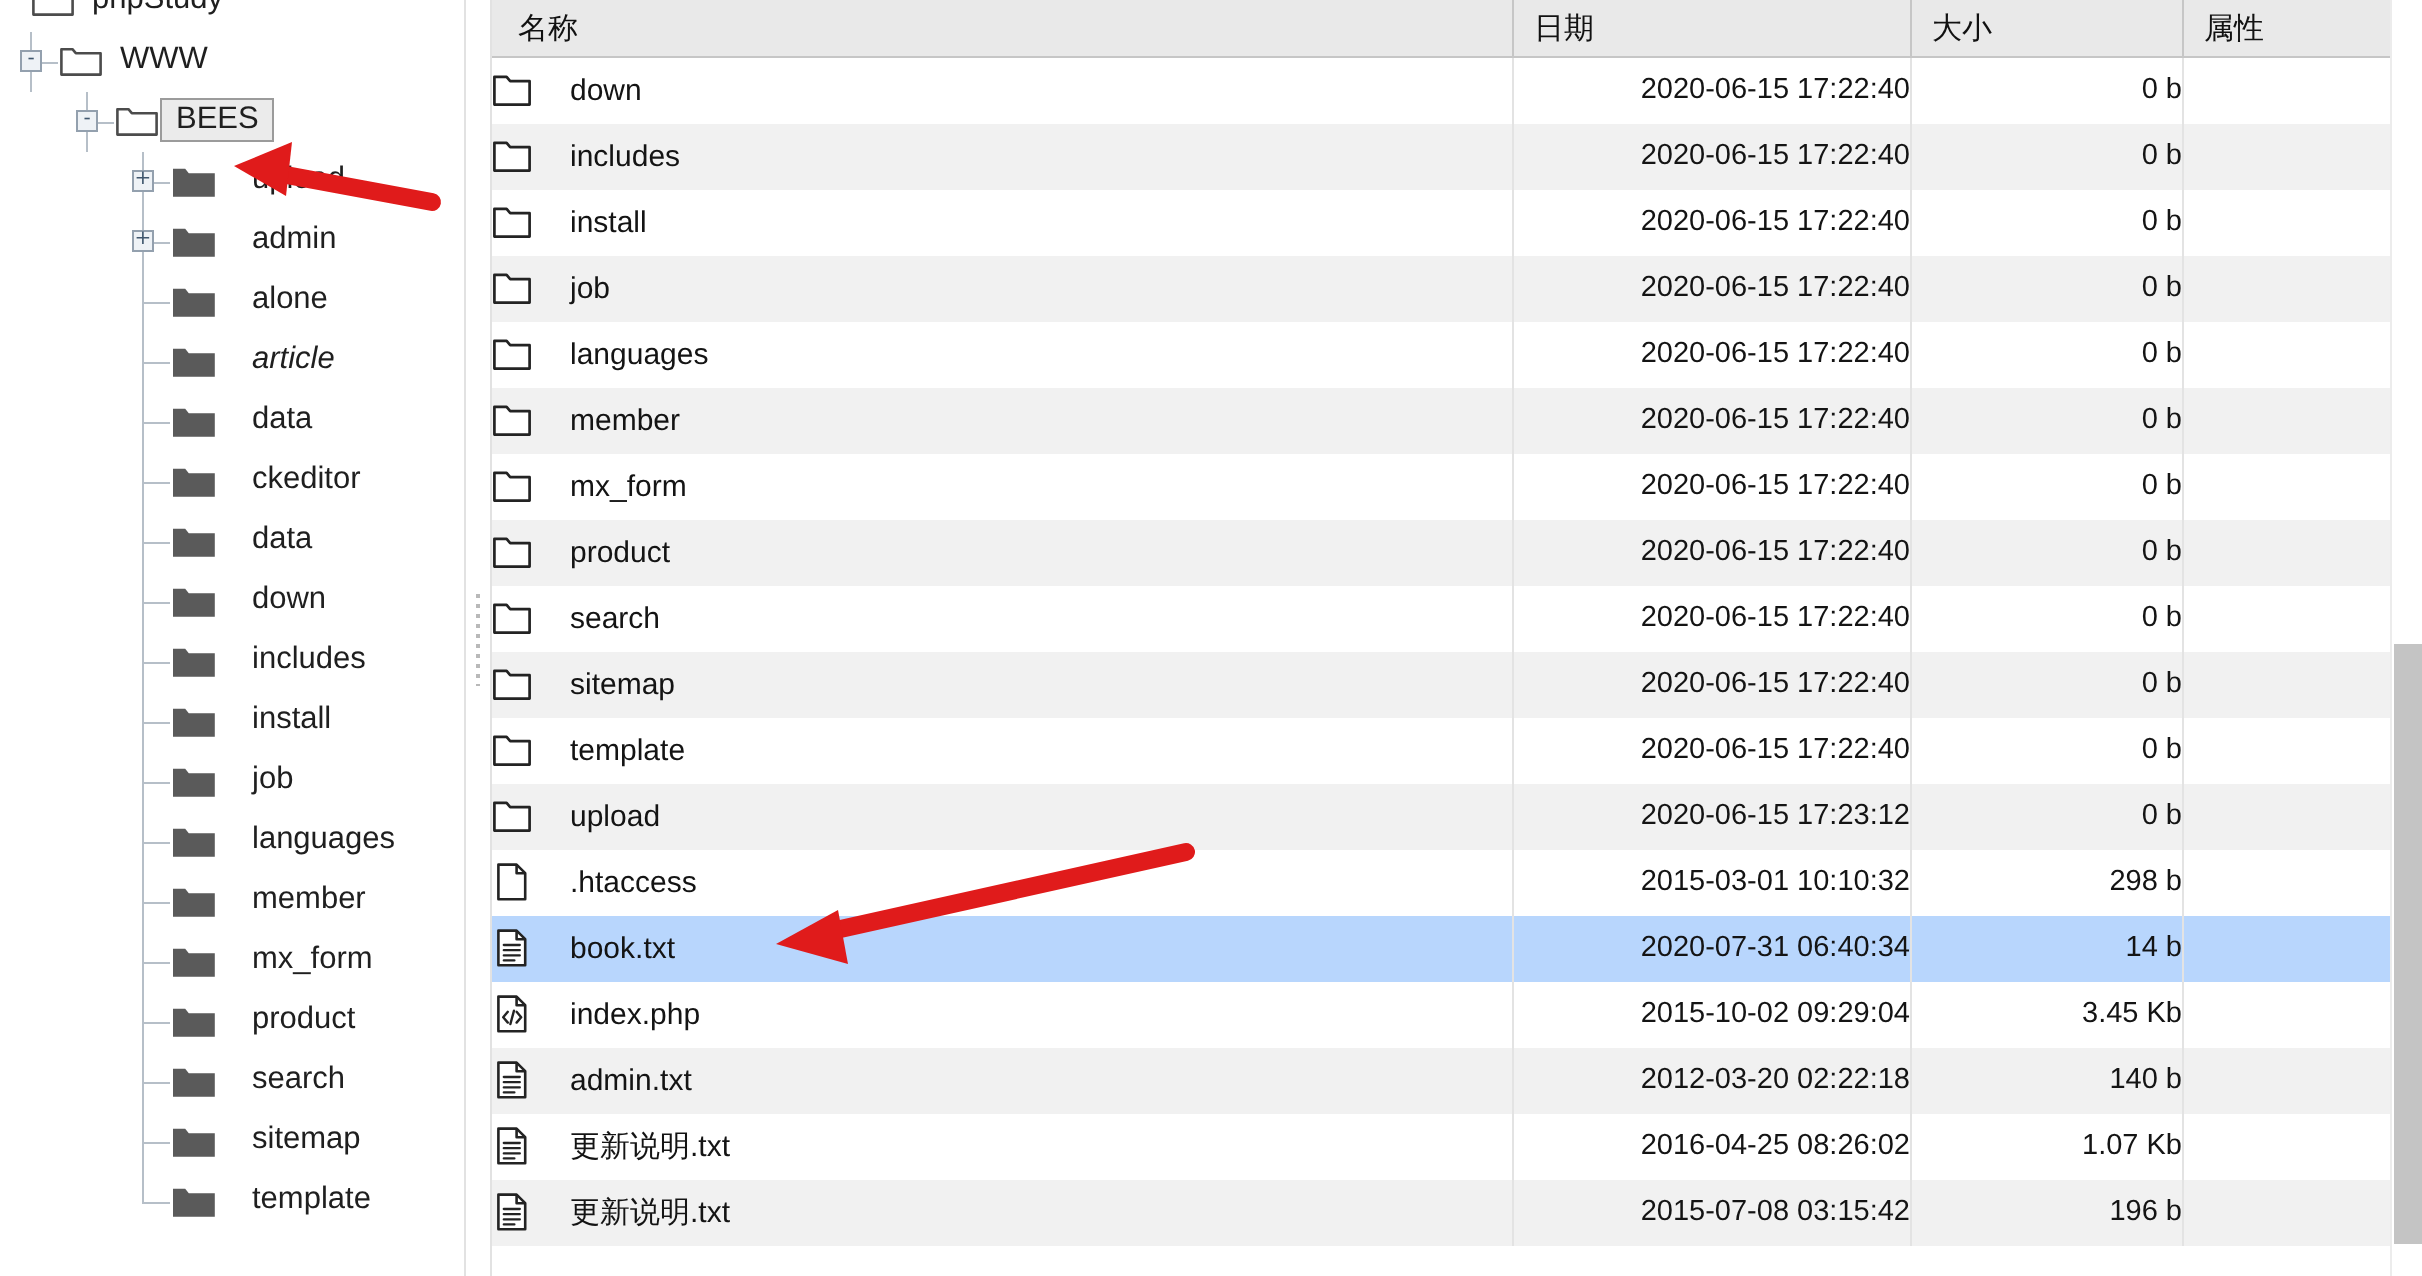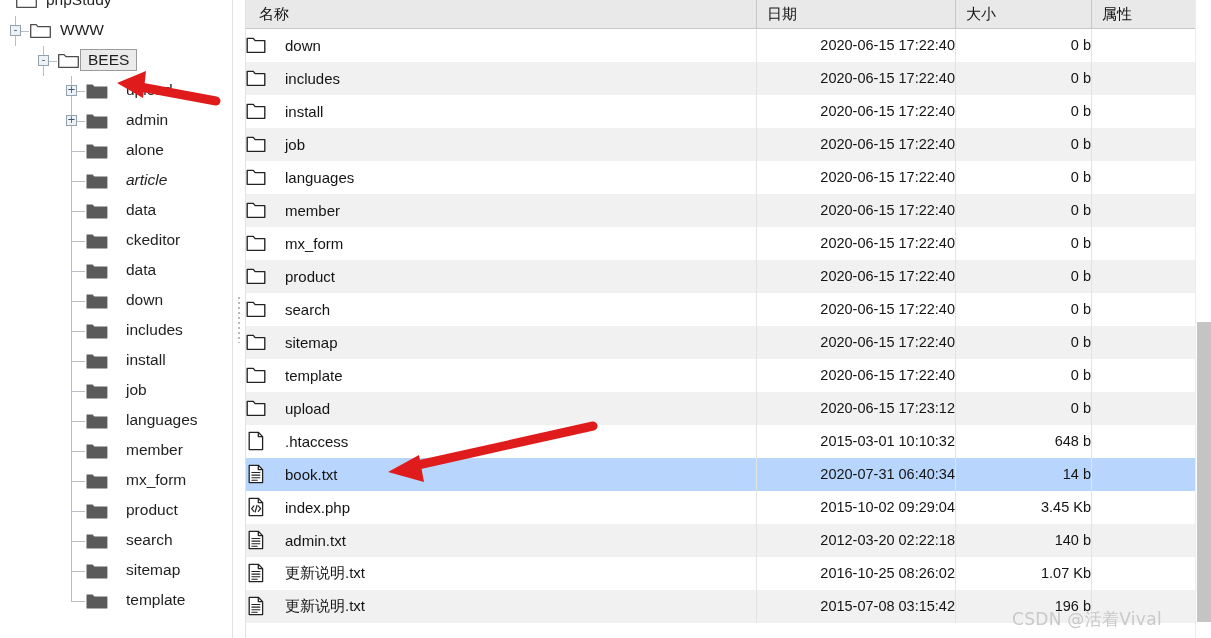--- a/index.html
+++ b/index.html
@@ -625,21 +625,21 @@
             <td class="c-name">
               <span class="cellflex">
                 <svg class="ic" viewBox="0 0 20 20">
                   <path d="M3.2,1.3 L12.3,1.3 L16.6,5.6 L16.6,18.6 L3.2,18.6 Z" fill="#ffffff" stroke="#232323" stroke-width="1.3" stroke-linejoin="round"></path>
                   <path d="M12.3,1.3 L12.3,5.6 L16.6,5.6" fill="none" stroke="#232323" stroke-width="1.3" stroke-linejoin="round"></path>
                 </svg>
                 <span class="fname">.htaccess</span>
               </span>
             </td>
             <td class="c-date">2015-03-01 10:10:32</td>
-            <td class="c-size">648 b</td>
+            <td class="c-size">298 b</td>
             <td class="c-attr">0666</td>
           </tr>
           <tr class="selected">
             <td class="c-name">
               <span class="cellflex">
                 <svg class="ic" viewBox="0 0 20 20">
                   <path d="M3.2,1.3 L12.3,1.3 L16.6,5.6 L16.6,18.6 L3.2,18.6 Z" fill="#ffffff" stroke="#232323" stroke-width="1.3" stroke-linejoin="round"></path>
                   <path d="M12.3,1.3 L12.3,5.6 L16.6,5.6" fill="none" stroke="#232323" stroke-width="1.3" stroke-linejoin="round"></path>
                   <g stroke="#232323" stroke-width="1.15" stroke-linecap="round">
                     <line x1="5.9" y1="8.5" x2="13.9" y2="8.5"></line>
@@ -703,21 +703,21 @@
                   <g stroke="#232323" stroke-width="1.15" stroke-linecap="round">
                     <line x1="5.9" y1="8.5" x2="13.9" y2="8.5"></line>
                     <line x1="5.9" y1="11.1" x2="13.9" y2="11.1"></line>
                     <line x1="5.9" y1="13.7" x2="13.9" y2="13.7"></line>
                     <line x1="5.9" y1="16.2" x2="11.2" y2="16.2"></line>
                   </g>
                 </svg>
                 <span class="fname">更新说明.txt</span>
               </span>
             </td>
-            <td class="c-date">2016-10-25 08:26:02</td>
+            <td class="c-date">2016-04-25 08:26:02</td>
             <td class="c-size">1.07 Kb</td>
             <td class="c-attr">0666</td>
           </tr>
           <tr class="even">
             <td class="c-name">
               <span class="cellflex">
                 <svg class="ic" viewBox="0 0 20 20">
                   <path d="M3.2,1.3 L12.3,1.3 L16.6,5.6 L16.6,18.6 L3.2,18.6 Z" fill="#ffffff" stroke="#232323" stroke-width="1.3" stroke-linejoin="round"></path>
                   <path d="M12.3,1.3 L12.3,5.6 L16.6,5.6" fill="none" stroke="#232323" stroke-width="1.3" stroke-linejoin="round"></path>
                   <g stroke="#232323" stroke-width="1.15" stroke-linecap="round">
@@ -747,14 +747,13 @@
     <g id="arrow-bees">
       <path d="M216,101 L135,86" stroke="#e01b1b" stroke-width="9" stroke-linecap="round" fill="none"></path>
       <path d="M117,83 L146,71 L143,98 Z" fill="#e01b1b"></path>
     </g>
     <g id="arrow-flag">
       <path d="M593,426 L409,467" stroke="#e01b1b" stroke-width="9" stroke-linecap="round" fill="none"></path>
       <path d="M388,472 L419,455 L424,482 Z" fill="#e01b1b"></path>
     </g>
   </svg>
 
-  <div class="watermark">CSDN @活着Vival</div>
 </div>
 
 </body></html>

